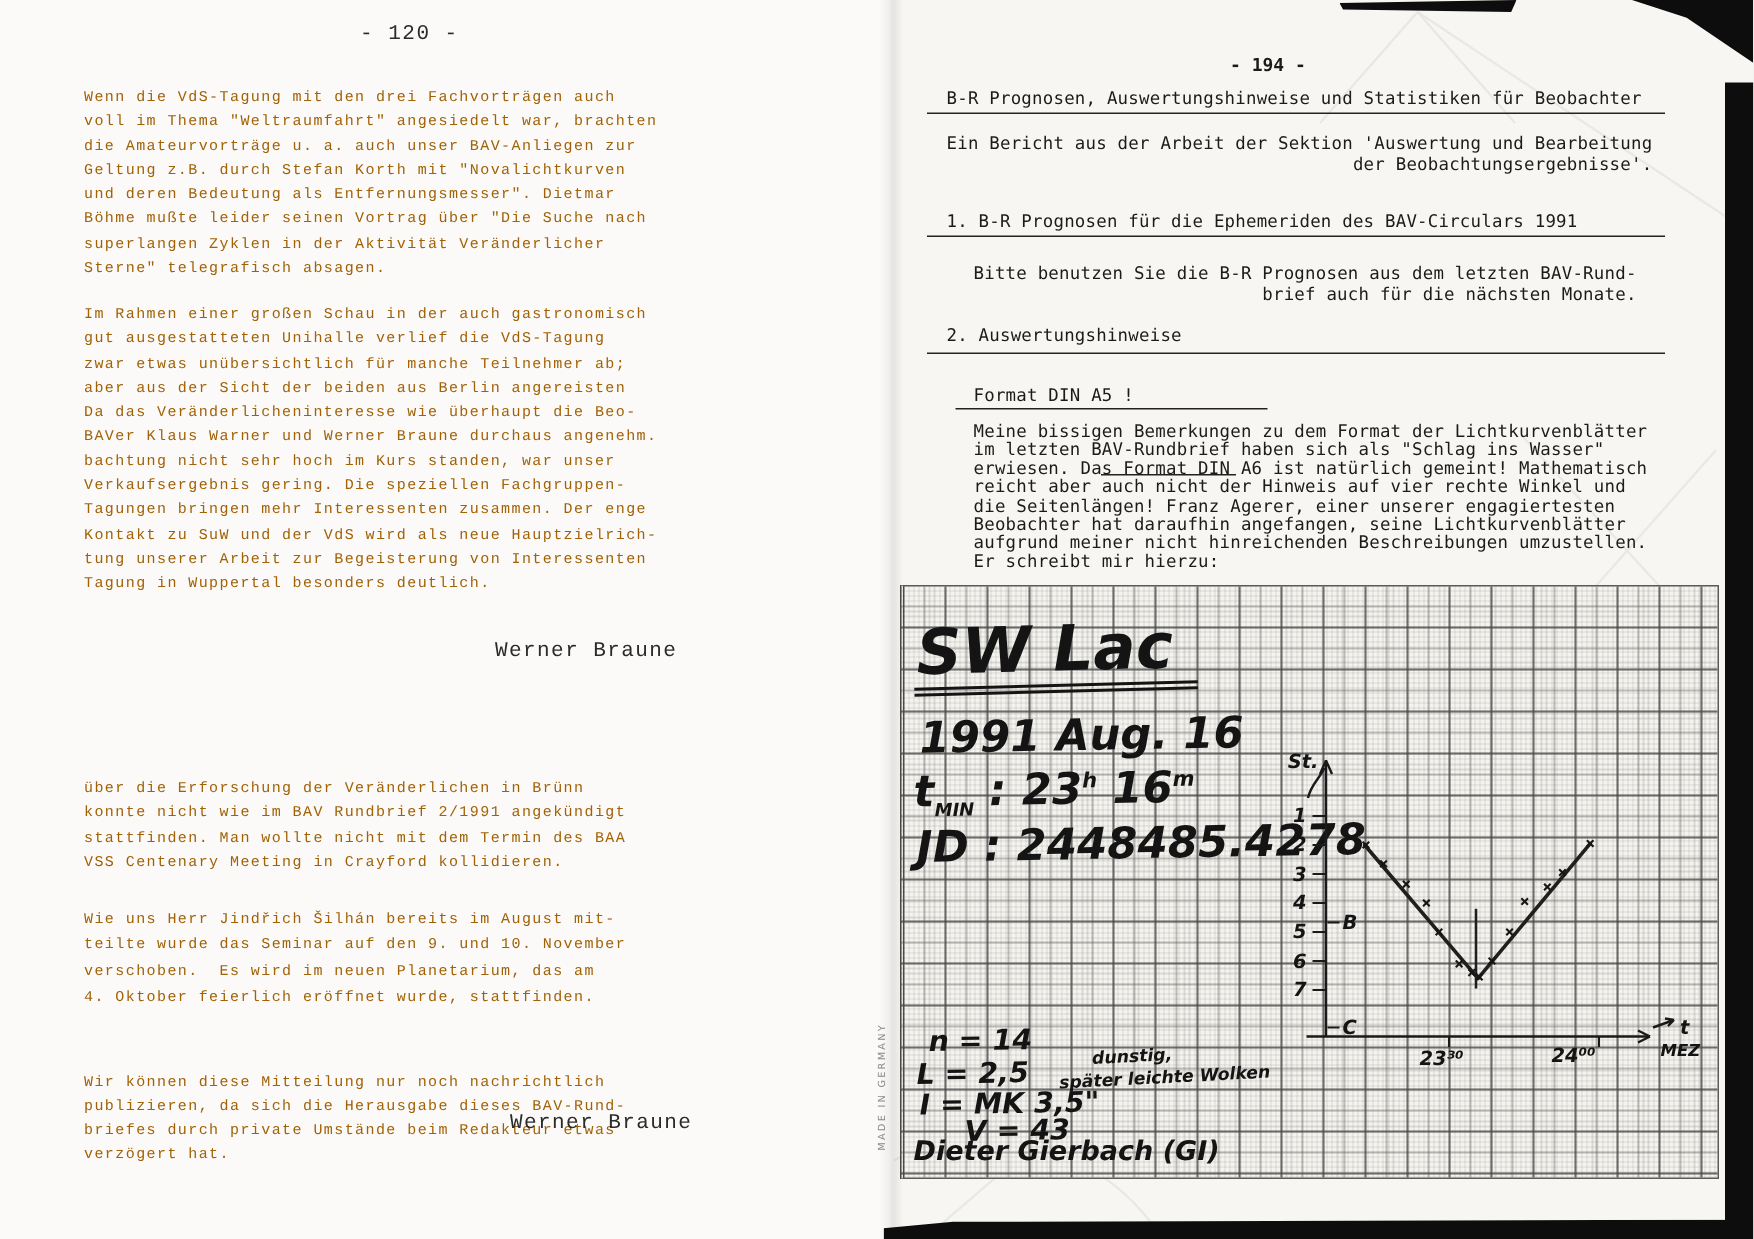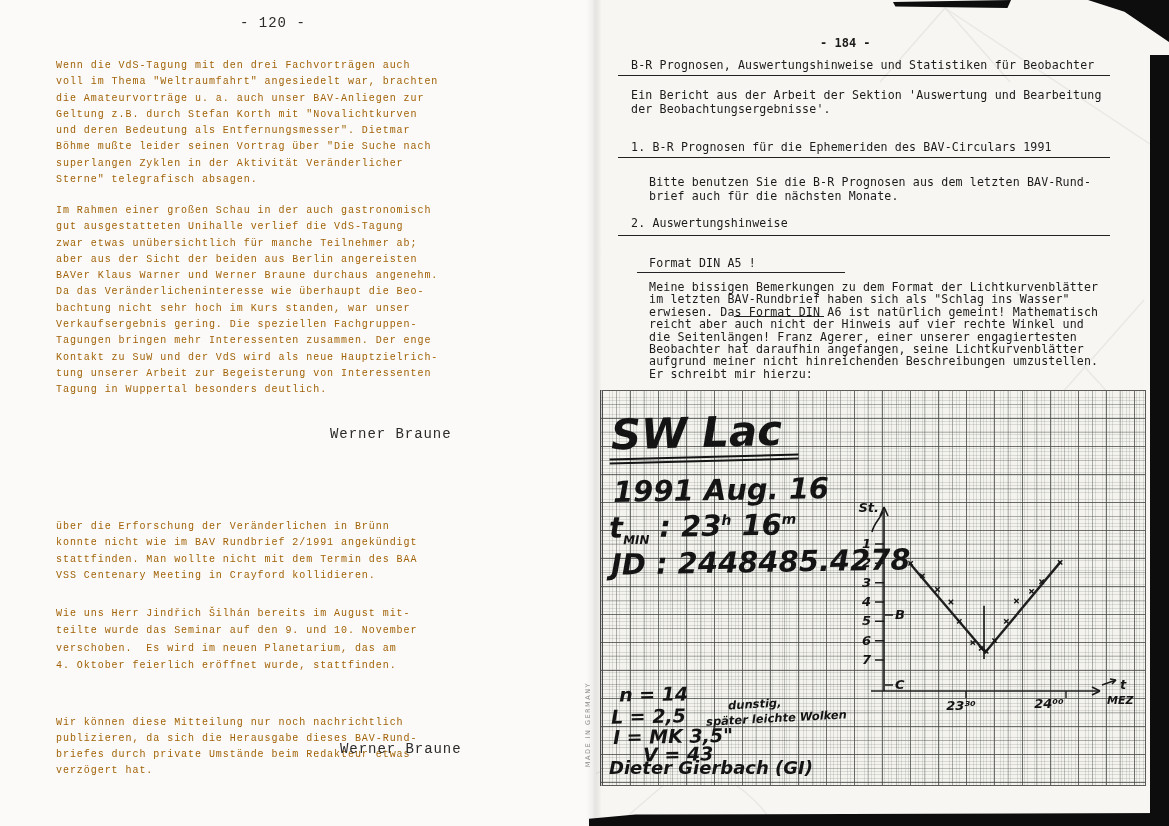--- a/index.html
+++ b/index.html
@@ -10,21 +10,21 @@
 
   
   .typedL{position:absolute;font-family:"Liberation Mono",monospace;font-size:10px;
           letter-spacing:.95px;color:#a16207;}
   .lh163{line-height:16.3px;} .lh174{line-height:17.4px;} .lh161{line-height:16.1px;}
   .tline{white-space:pre;}
 
   
   .typedR{position:absolute;font-family:"DejaVu Sans Mono",monospace;font-size:11.6px;
           letter-spacing:.15px;color:#1b1b1b;padding-left:12px;}
-  .lh135{line-height:13.5px;} .lh124{line-height:12.4px;}
+  .lh135{line-height:13.5px;text-align:right;} .lh124{line-height:12.4px;}
 
   .pagenumL{position:absolute;left:240px;top:15px;font-family:"Liberation Mono",monospace;
             font-size:14px;letter-spacing:1px;color:#2b2b2b;}
   .pagenumR{position:absolute;left:224px;top:36px;font-family:"DejaVu Sans Mono",monospace;
             font-size:12px;font-weight:bold;color:#1b1b1b;}
   .headingL{position:absolute;left:113px;top:483px;font-family:"Liberation Mono",monospace;
             font-size:14px;letter-spacing:.95px;color:#2b2b2b;text-decoration:underline;
             text-underline-offset:3px;}
   .sig{position:absolute;font-family:"Liberation Mono",monospace;font-size:14px;
        letter-spacing:.95px;color:#2b2b2b;}
@@ -92,22 +92,22 @@
         <div class="tline">superlangen Zyklen in der Aktivität Veränderlicher</div>
         <div class="tline">Sterne" telegrafisch absagen.</div>
       </div>
 
     <div class="typedL lh163" style="left:56px;top:203px;">
 
     <div class="tline">Im Rahmen einer großen Schau in der auch gastronomisch</div>
         <div class="tline">gut ausgestatteten Unihalle verlief die VdS-Tagung</div>
         <div class="tline">zwar etwas unübersichtlich für manche Teilnehmer ab;</div>
         <div class="tline">aber aus der Sicht der beiden aus Berlin angereisten</div>
+        <div class="tline">Da das Veränderlicheninteresse wie überhaupt die Beo-</div>
         <div class="tline">BAVer Klaus Warner und Werner Braune durchaus angenehm.</div>
-        <div class="tline">Da das Veränderlicheninteresse wie überhaupt die Beo-</div>
         <div class="tline">bachtung nicht sehr hoch im Kurs standen, war unser</div>
         <div class="tline">Verkaufsergebnis gering. Die speziellen Fachgruppen-</div>
         <div class="tline">Tagungen bringen mehr Interessenten zusammen. Der enge</div>
         <div class="tline">Kontakt zu SuW und der VdS wird als neue Hauptzielrich-</div>
         <div class="tline">tung unserer Arbeit zur Begeisterung von Interessenten</div>
         <div class="tline">Tagung in Wuppertal besonders deutlich.</div>
       </div>
 
     <div class="sig" style="left:330px;top:426px;">Werner Braune</div>
 
@@ -144,21 +144,21 @@
     <svg class="bleed" width="573" height="826" viewBox="0 0 573 826">
       <g stroke="#8a8a8a" stroke-width="1.5" fill="none" opacity="0.13">
         <path d="M 284,82 L 349,8 L 414,82"></path>
         <path d="M 349,8 L 566,152"></path>
         <path d="M 420,292 L 548,432 M 548,300 L 428,436"></path>
         <circle cx="60" cy="900" r="140"></circle>
         <path d="M 20,826 L 120,740"></path>
       </g>
     </svg>
 
-    <div class="pagenumR">- 184 -</div>
+    <div class="pagenumR">- 194 -</div>
 
     <div class="typedR" style="left:23px;top:58px;">B-R Prognosen, Auswertungshinweise und Statistiken für Beobachter</div>
     <div class="rule" style="left:22px;top:75px;width:492px;"></div>
 
     <div class="typedR lh135" style="left:23px;top:89px;">
 
     <div class="tline">Ein Bericht aus der Arbeit der Sektion 'Auswertung und Bearbeitung</div>
         <div class="tline">der Beobachtungsergebnisse'.</div>
       </div>
 

